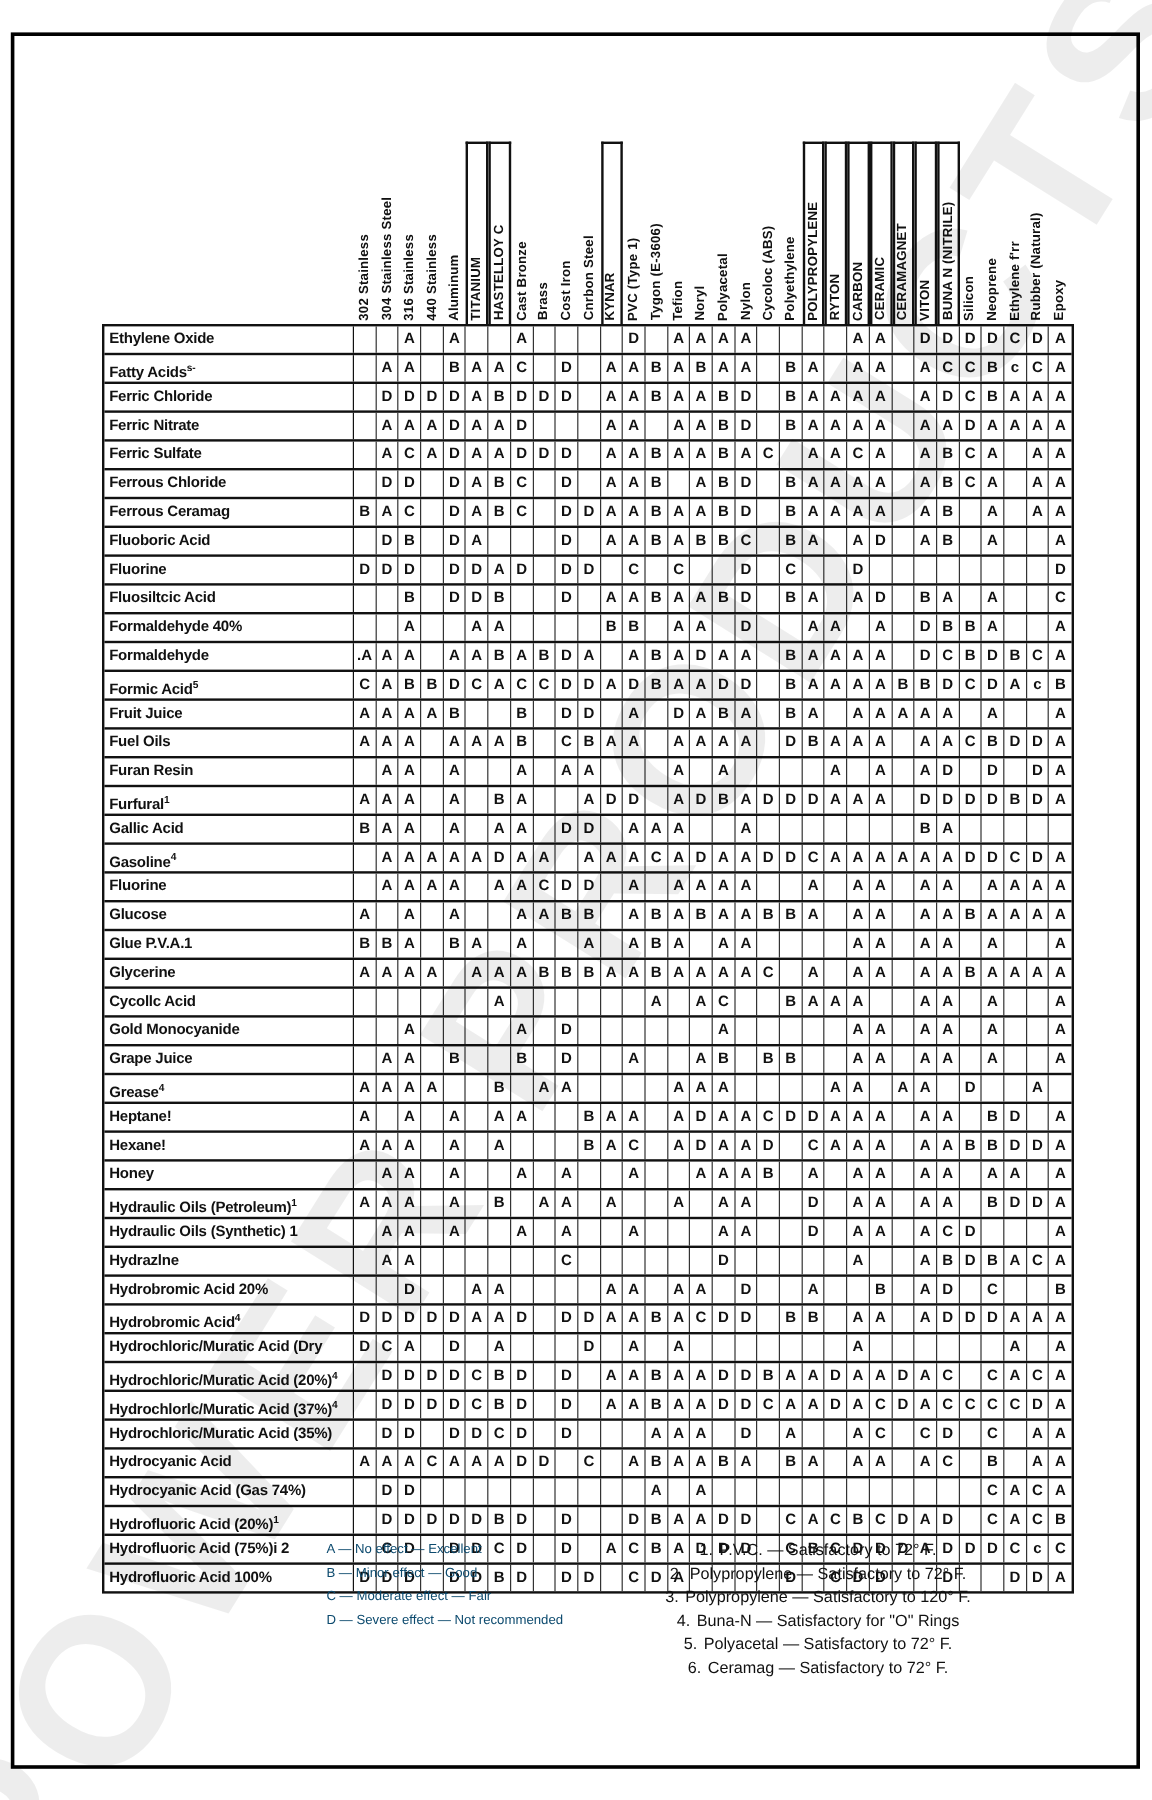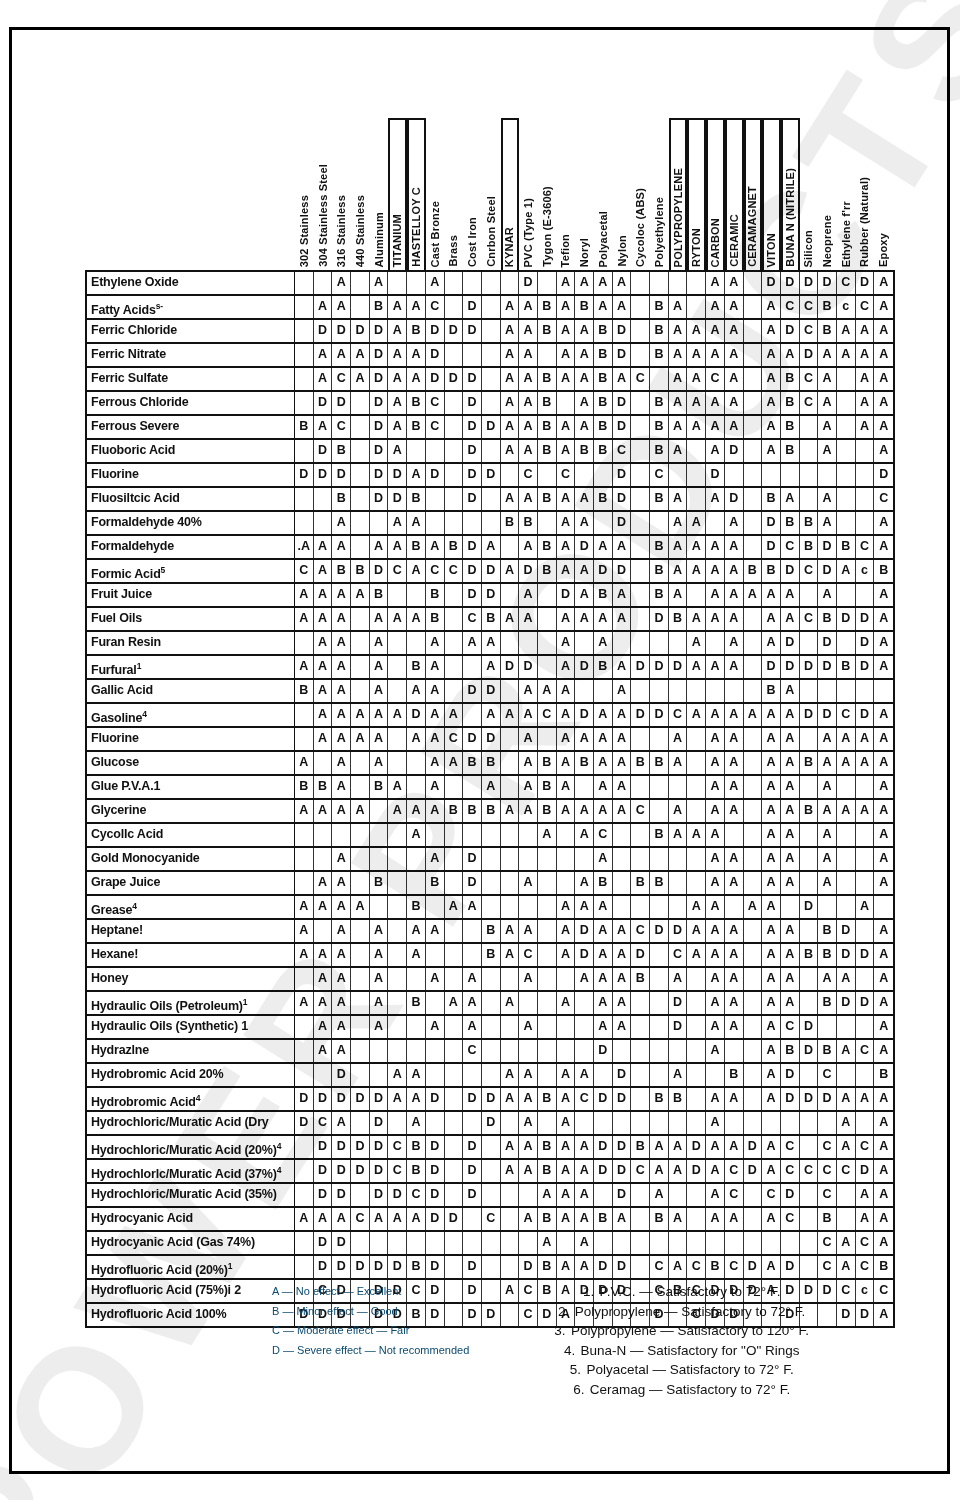--- a/index.html
+++ b/index.html
@@ -344,21 +344,21 @@
           <div class="grade-cell"></div>
           <div class="grade-cell">A</div>
           <div class="grade-cell">B</div>
           <div class="grade-cell">C</div>
           <div class="grade-cell">A</div>
           <div class="grade-cell"></div>
           <div class="grade-cell">A</div>
           <div class="grade-cell">A</div>
         </div>
         <div class="t-row">
-          <div class="row-label">Ferrous Severe</div>
+          <div class="row-label">Ferrous Ceramag</div>
           <div class="grade-cell">B</div>
           <div class="grade-cell">A</div>
           <div class="grade-cell">C</div>
           <div class="grade-cell"></div>
           <div class="grade-cell">D</div>
           <div class="grade-cell">A</div>
           <div class="grade-cell">B</div>
           <div class="grade-cell">C</div>
           <div class="grade-cell"></div>
           <div class="grade-cell">D</div>

